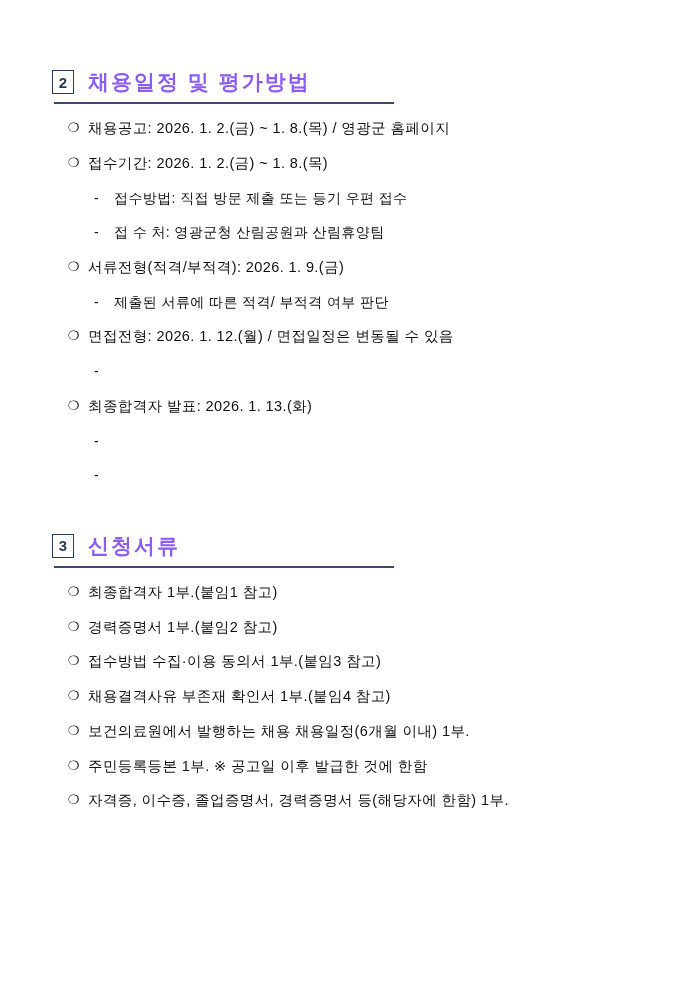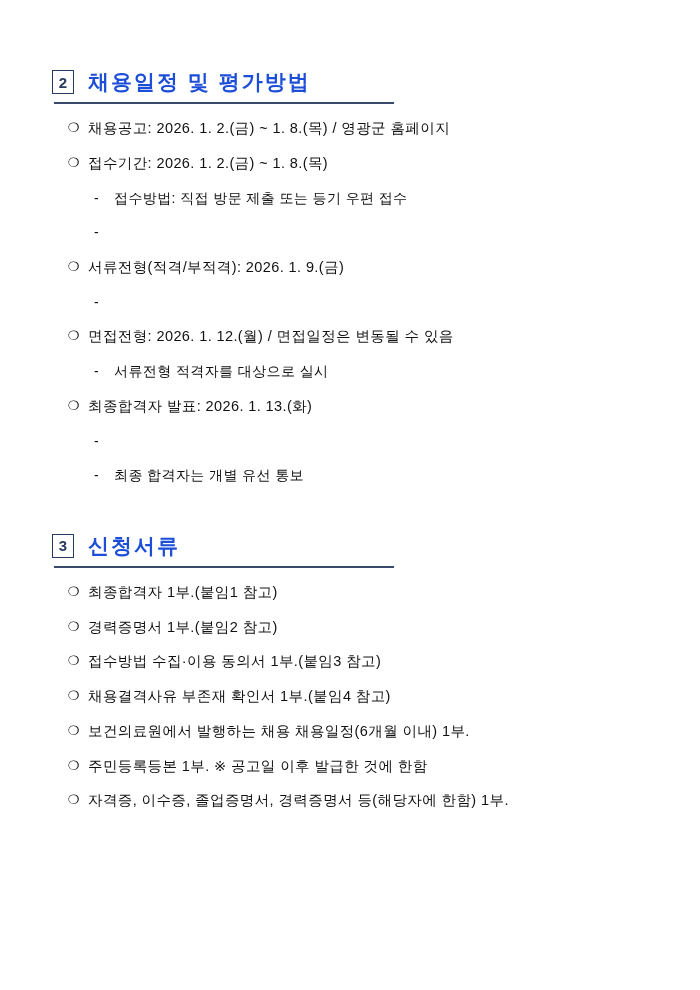--- a/index.html
+++ b/index.html
@@ -42,21 +42,21 @@
     font-weight: bold;
     display: flex;
     align-items: center;
     justify-content: center;
     box-sizing: border-box;
     flex: 0 0 auto;
   }
   .section-title {
     font-size: 21px;
     font-weight: bold;
-    color: #1d4ed8;
+    color: #8b5cf6;
     letter-spacing: 2px;
     line-height: 1.1;
   }
   .section-rule {
     height: 2px;
     background: #3a4a6b;
     width: 340px;
     margin-top: 2px;
     margin-left: 2px;
   }
@@ -121,46 +121,46 @@
       <li class="item lvl1">
         <span class="bullet">❍</span>
         <span class="txt">접수기간: 2026. 1. 2.(금) ~ 1. 8.(목)</span>
       </li>
       <li class="item lvl2">
         <span class="bullet dash">-</span>
         <span class="txt">접수방법: 직접 방문 제출 또는 등기 우편 접수</span>
       </li>
       <li class="item lvl2">
         <span class="bullet dash">-</span>
+        <span class="txt">접 수 처: 영광군청 산림공원과 산림휴양팀</span>
       </li>
       <li class="item lvl1">
         <span class="bullet">❍</span>
         <span class="txt">서류전형(적격/부적격): 2026. 1. 9.(금)</span>
       </li>
       <li class="item lvl2">
         <span class="bullet dash">-</span>
+        <span class="txt">제출된 서류에 따른 적격/ 부적격 여부 판단</span>
       </li>
       <li class="item lvl1">
         <span class="bullet">❍</span>
         <span class="txt">면접전형: 2026. 1. 12.(월) / 면접일정은 변동될 수 있음</span>
       </li>
       <li class="item lvl2">
         <span class="bullet dash">-</span>
-        <span class="txt">서류전형 적격자를 대상으로 실시</span>
       </li>
       <li class="item lvl1">
         <span class="bullet">❍</span>
         <span class="txt">최종합격자 발표: 2026. 1. 13.(화)</span>
       </li>
       <li class="item lvl2">
         <span class="bullet dash">-</span>
       </li>
       <li class="item lvl2">
         <span class="bullet dash">-</span>
-        <span class="txt">최종 합격자는 개별 유선 통보</span>
       </li>
     </ul>
   </div>
 
   <div class="gap-lg"></div>
 
   <div class="section">
     <div class="section-head">
       <div class="section-num">3</div>
       <div class="section-title">신청서류</div>

